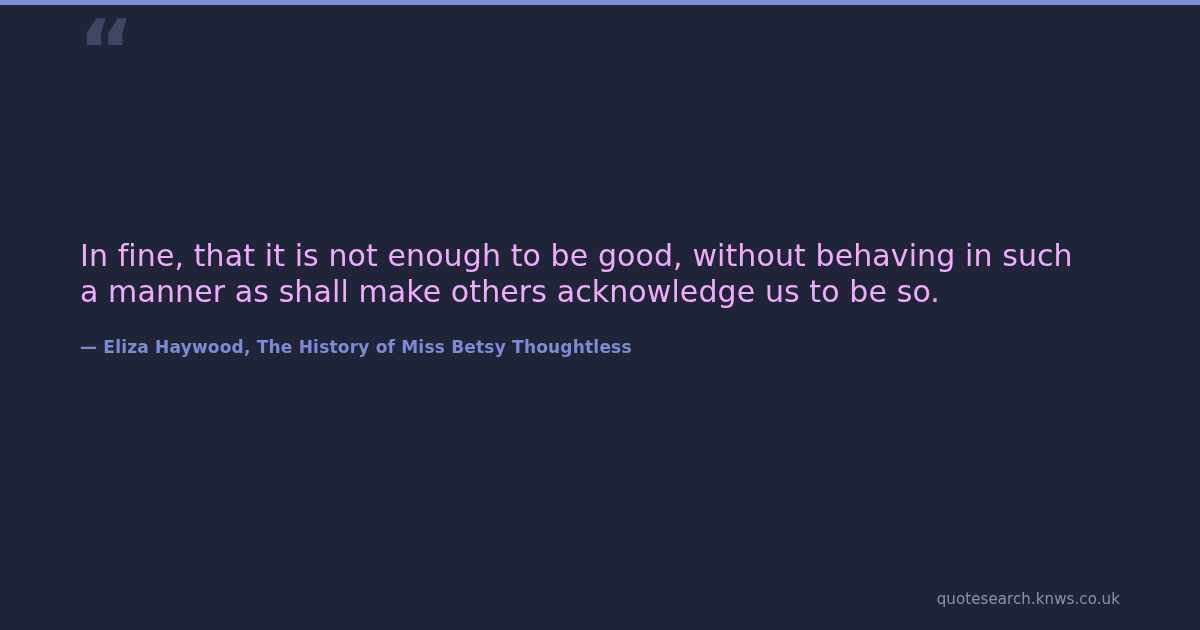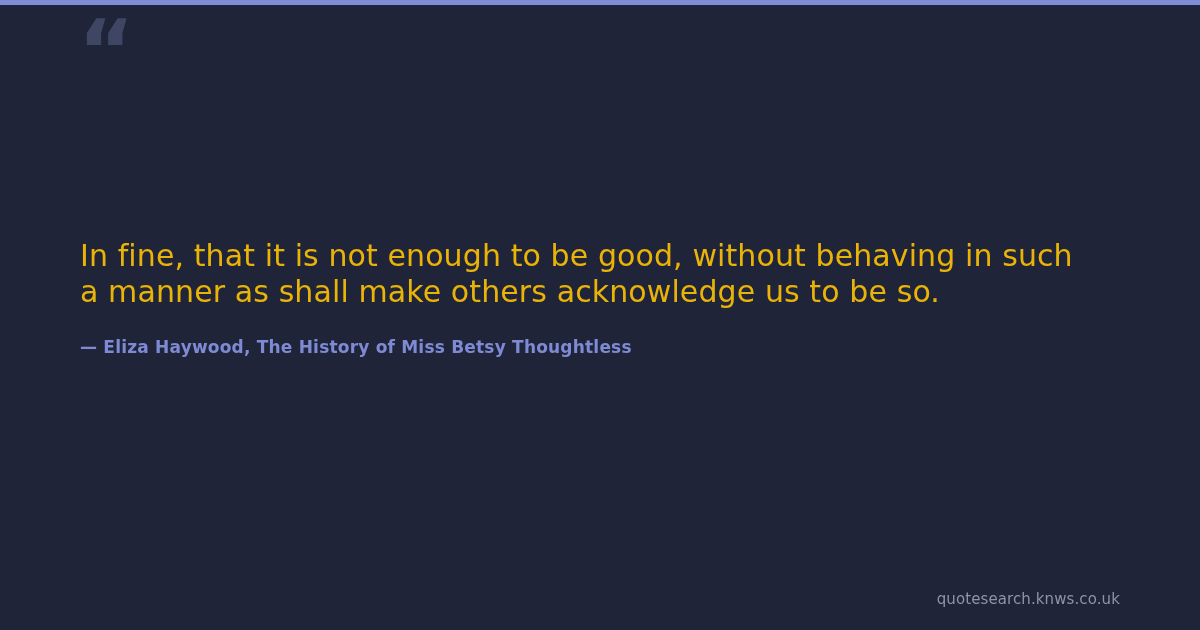--- a/index.html
+++ b/index.html
@@ -53,21 +53,21 @@
     top: 238px;
     width: 1040px;
   }
 
   .quote-text {
     margin: 0;
     font-family: "DejaVu Sans", sans-serif;
     font-weight: 400;
     font-size: 30px;
     line-height: 36px;
-    color: #eab308;
+    color: #f0abfc;
     letter-spacing: 0.1px;
     max-width: 1010px;
   }
 
   .attribution {
     margin: 0;
     padding-top: 24px;
     font-family: "DejaVu Sans", sans-serif;
     font-weight: bold;
     font-size: 17px;

